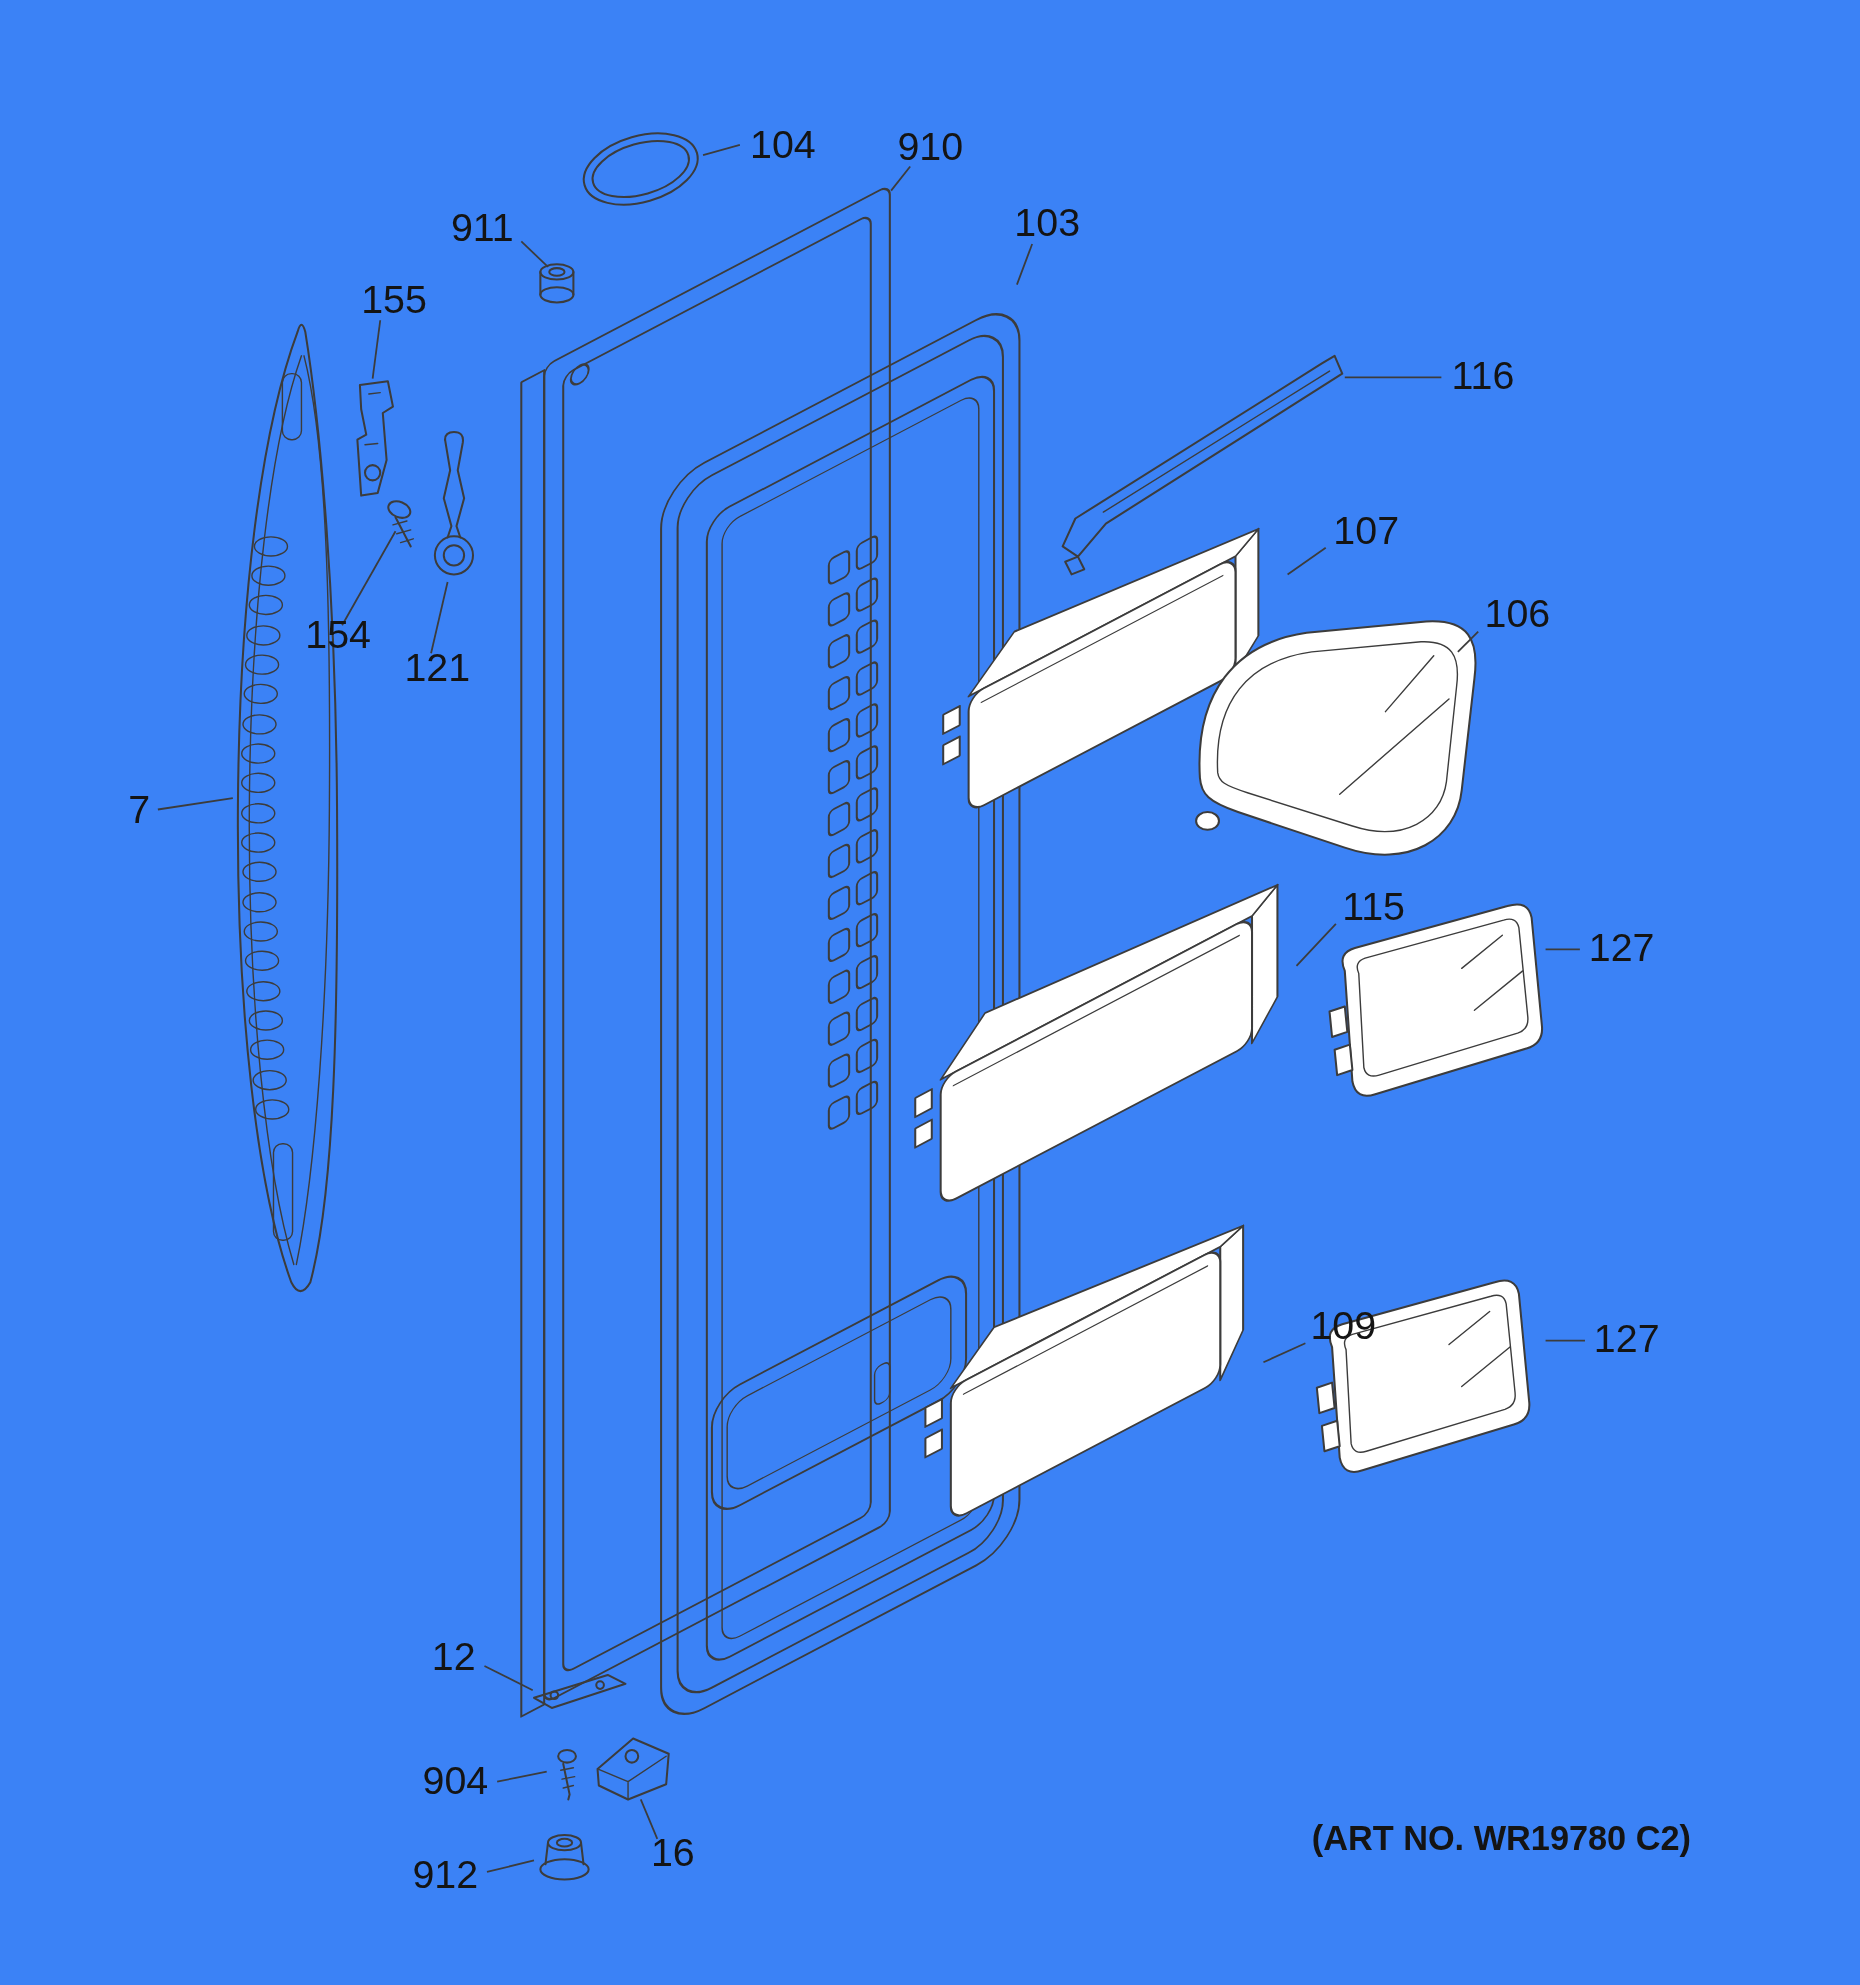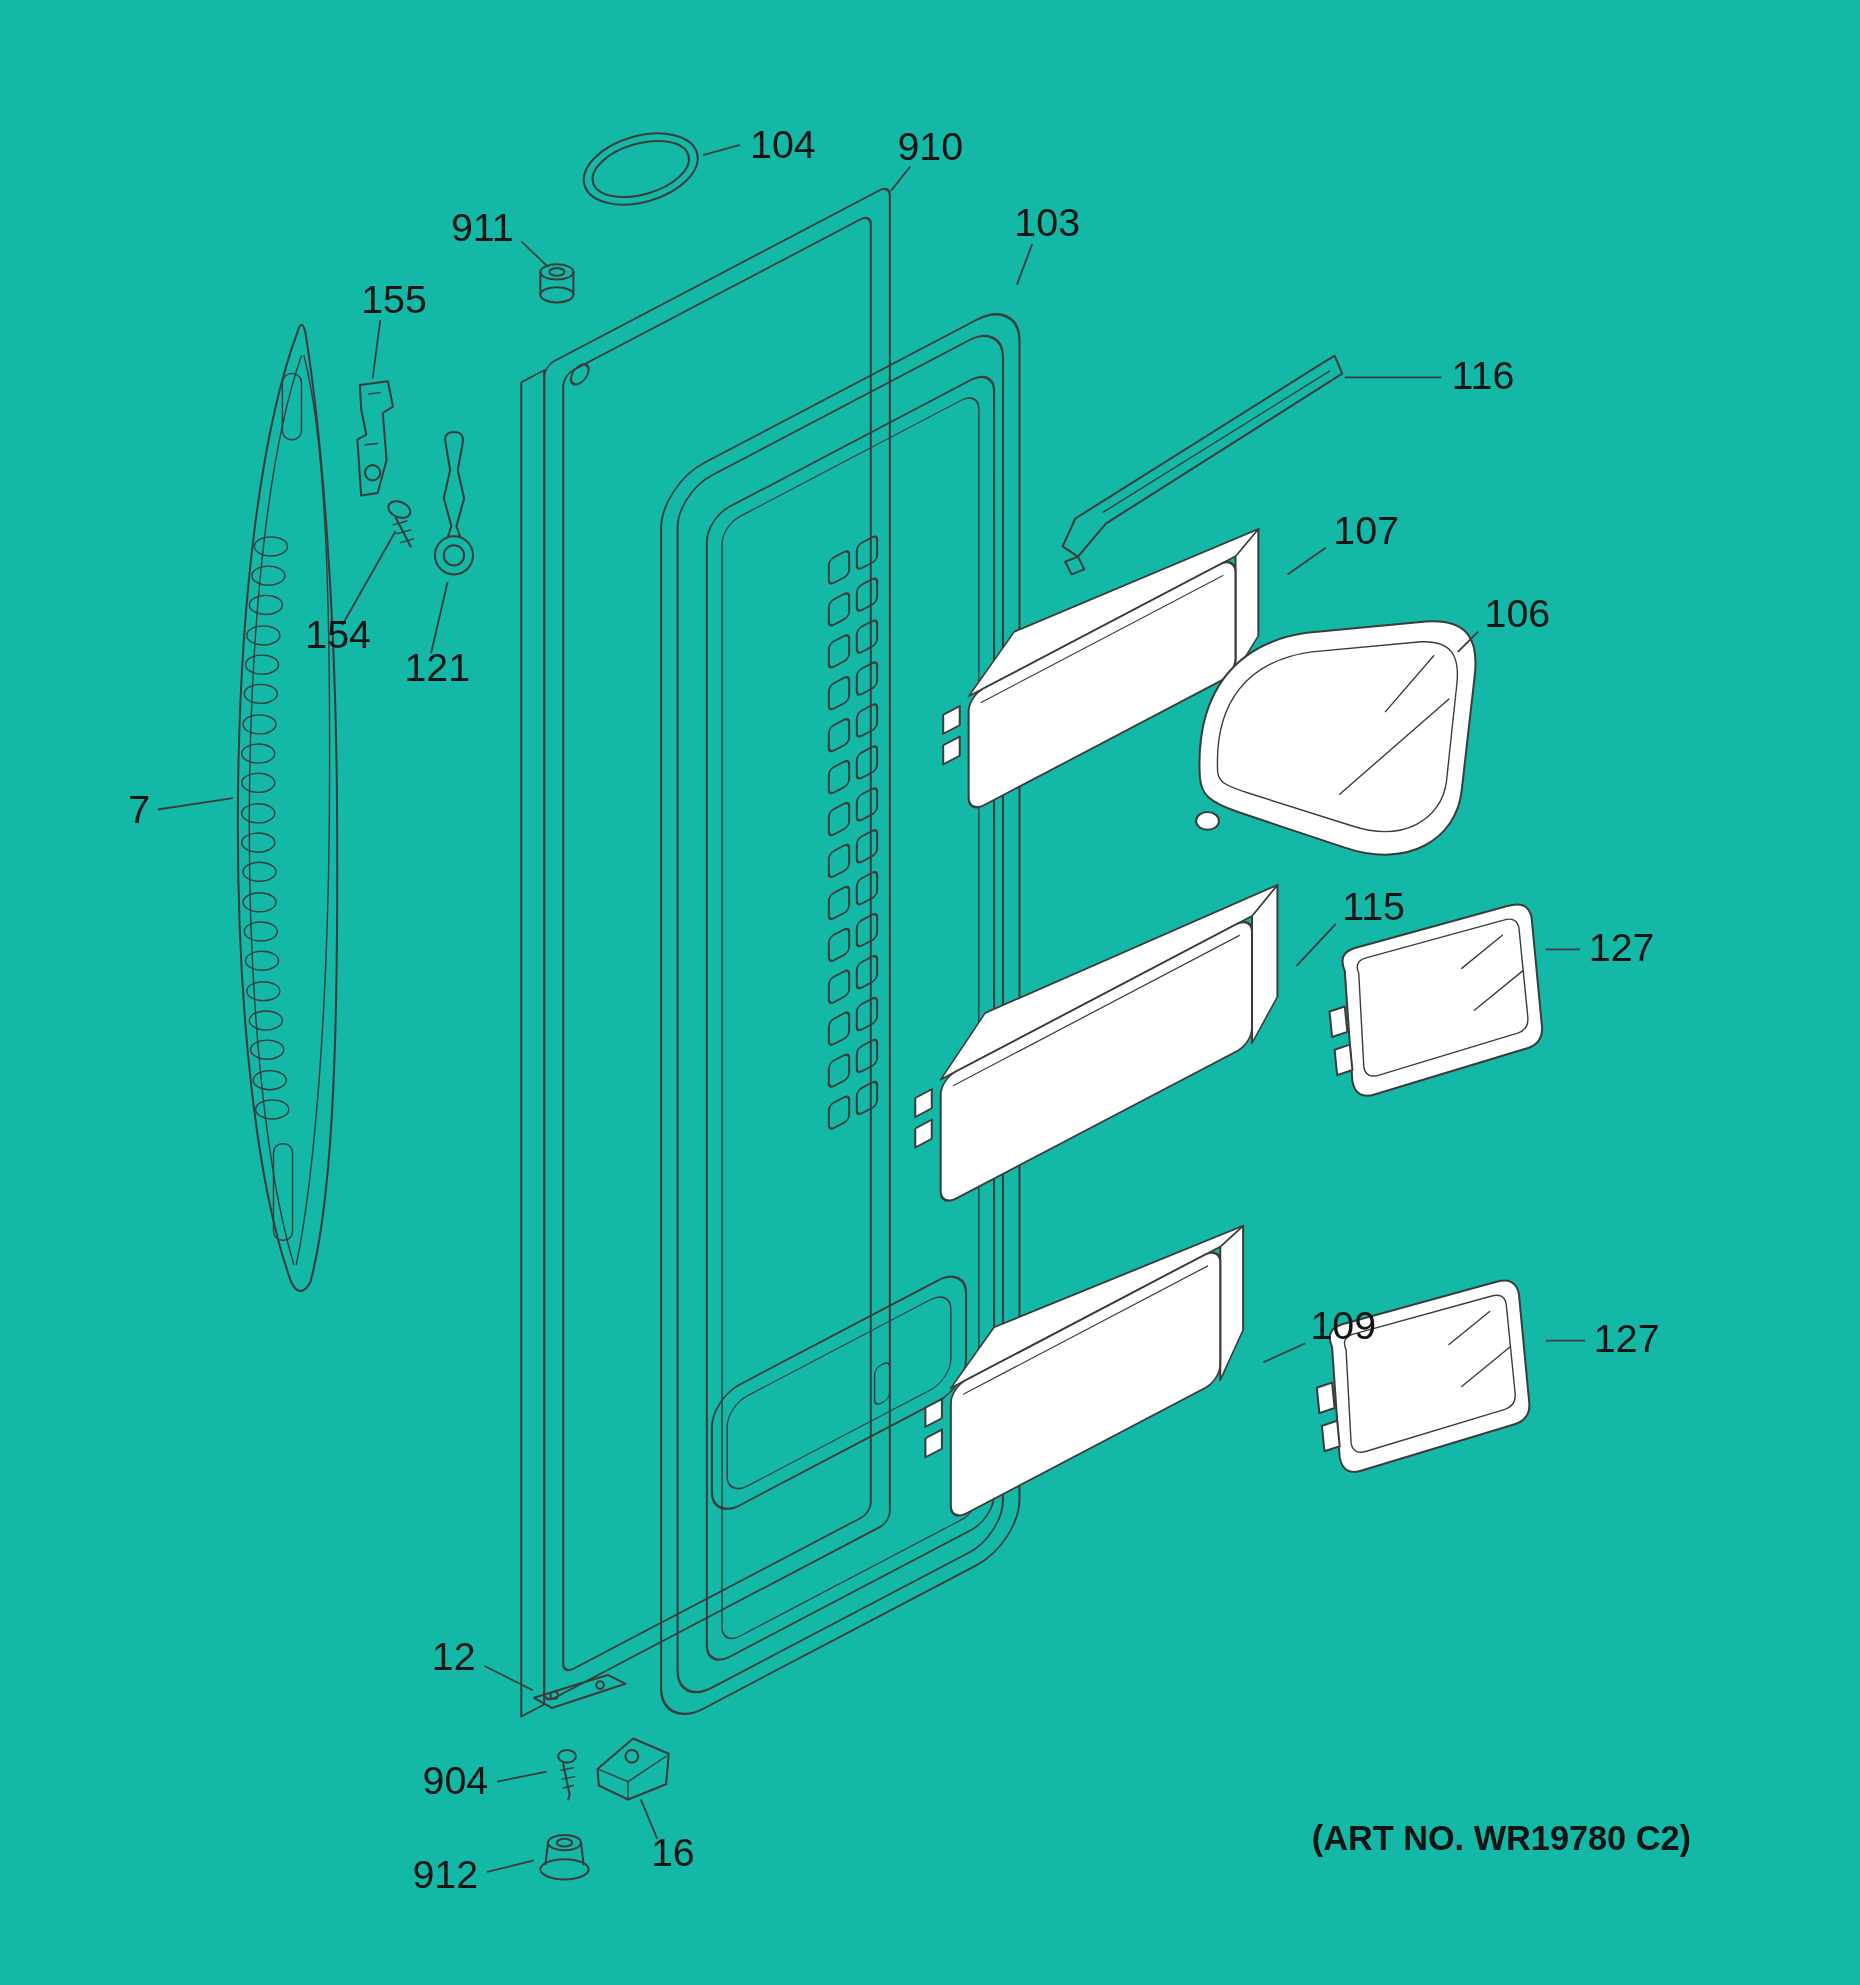--- a/index.html
+++ b/index.html
@@ -1,16 +1,16 @@
 <!DOCTYPE html>
 <html style="font-size:13px"><head>
 <meta charset="utf-8">
 <style>
   html,body{margin:0;padding:0;background:#fff;}
-  .stage{position:relative;width:1861px;height:1985px;background:#14b8a6;overflow:hidden;
+  .stage{position:relative;width:1861px;height:1985px;background:#3b82f6;overflow:hidden;
          font-family:"Liberation Sans",sans-serif;}
   svg{display:block;width:100%;height:100%;}
   .ln{fill:none;stroke:#3c3c3c;stroke-width:1.6;stroke-linejoin:round;stroke-linecap:round;}
   .lnw{fill:#ffffff;stroke:#3c3c3c;stroke-width:1.6;stroke-linejoin:round;stroke-linecap:round;}
   .thin{stroke-width:1.1;}
   .ld{stroke:#3c3c3c;stroke-width:1.4;fill:none;}
   .callout{font-family:"Liberation Sans",sans-serif;font-size:31px;fill:#141414;}
   .artno{font-family:"Liberation Sans",sans-serif;font-size:27px;font-weight:700;fill:#141414;}
 </style>
 </head>

